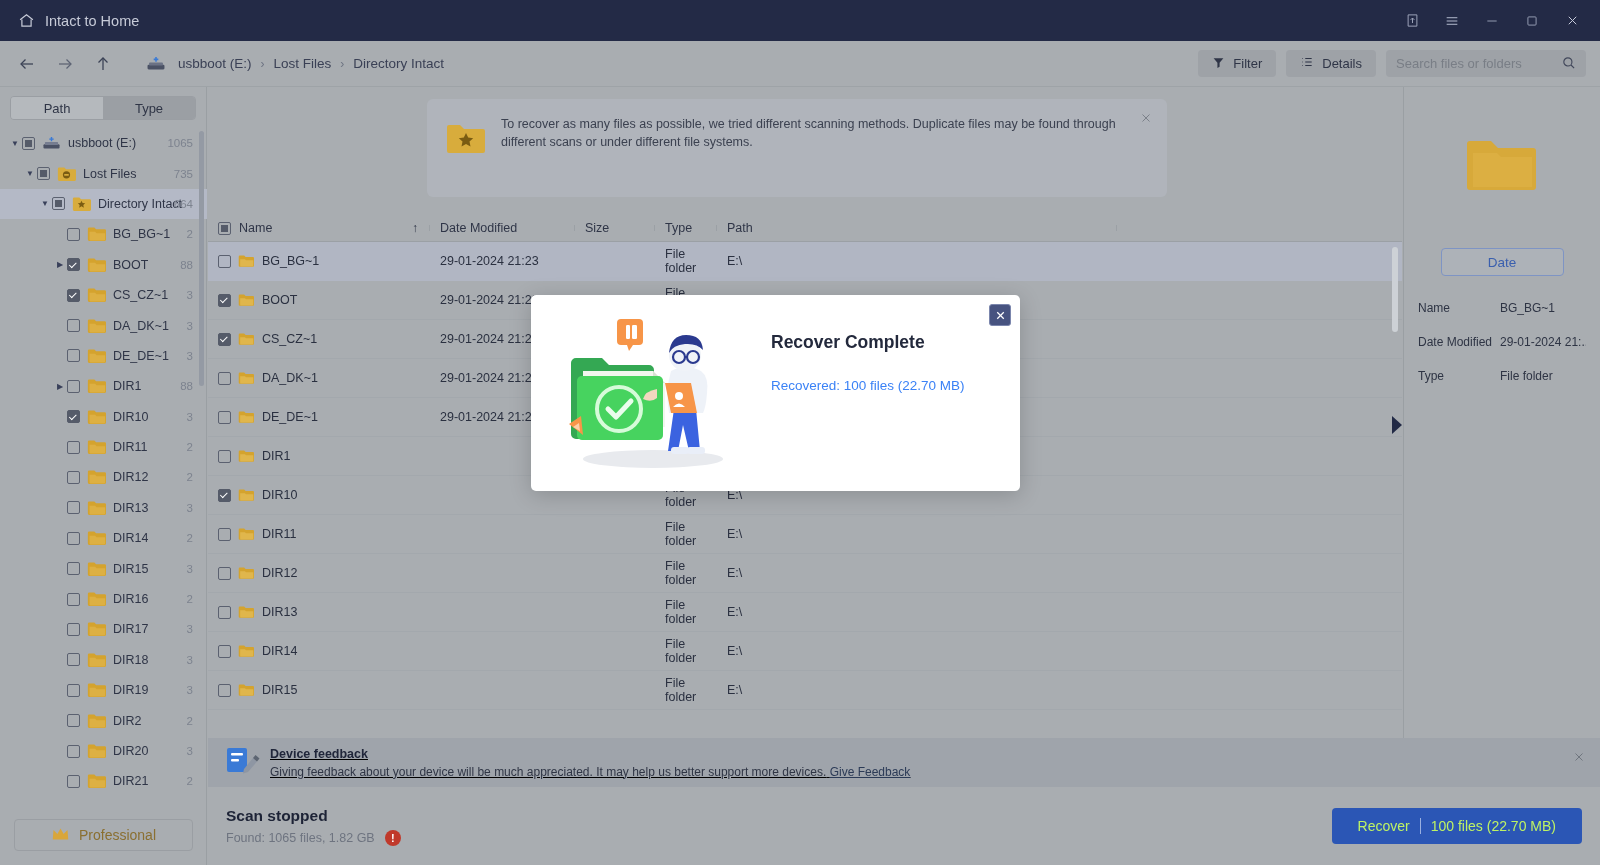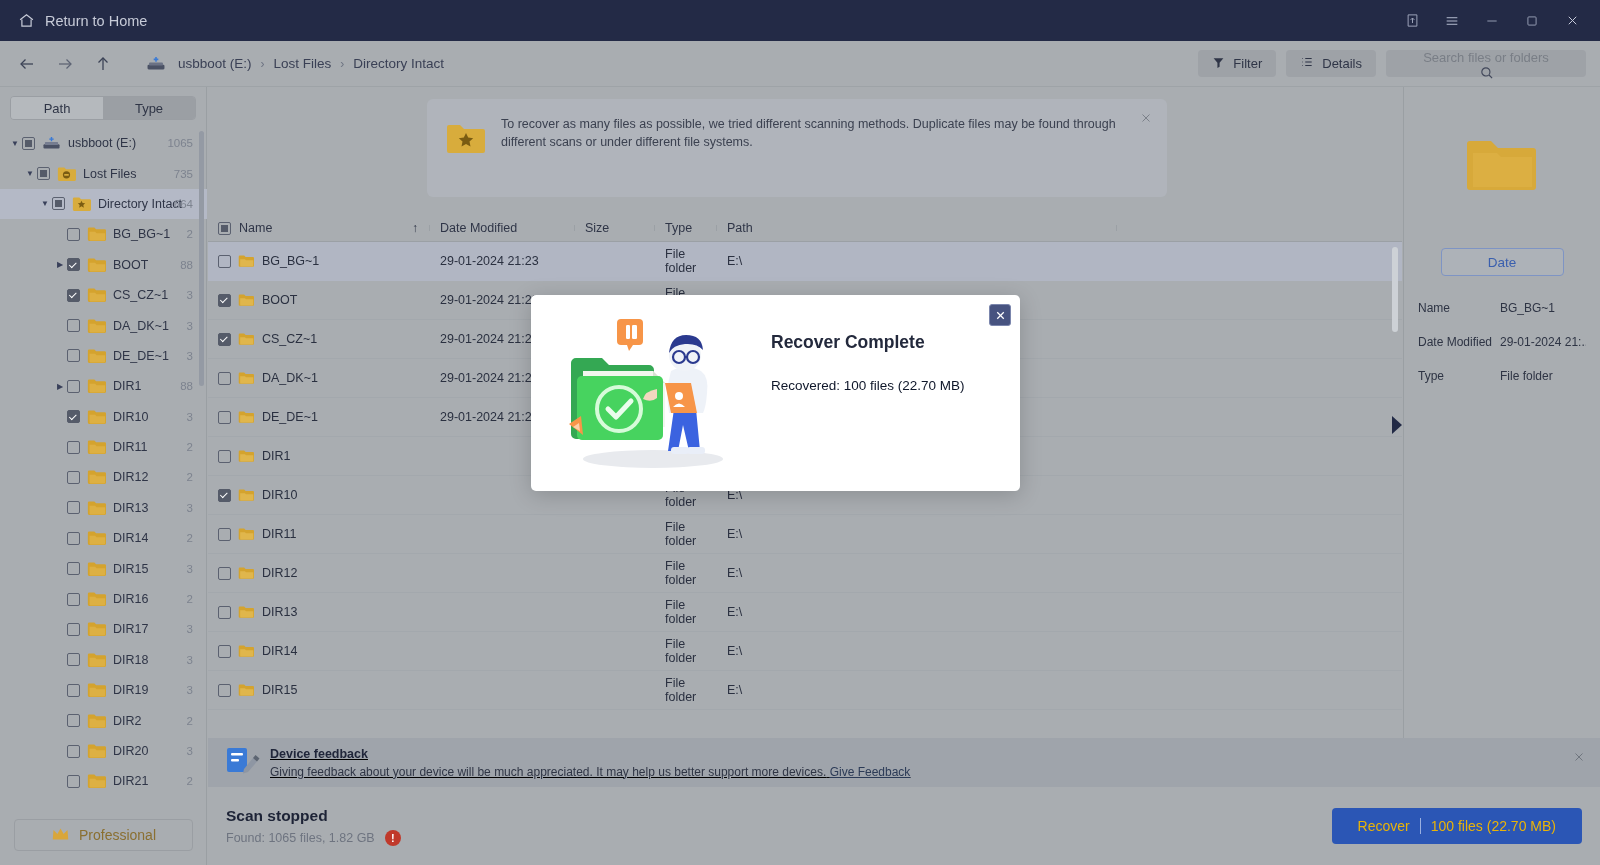--- a/index.html
+++ b/index.html
@@ -60,21 +60,21 @@
     margin-left: auto; display: flex; align-items: center; gap: 10px; padding-right: 14px;
   }
   .tbtn {
     height: 27px; padding: 0 14px; border-radius: 4px;
     background: #9ea2a7; color: #2f3547; font-size: 13px;
     display: flex; align-items: center; gap: 8px;
   }
   .searchbox {
     width: 200px; height: 27px; background: #9ea2a7; border-radius: 4px;
     display: flex; align-items: center; padding: 0 10px; 
-    color: #73787f; font-size: 13px; flex-direction: column;
+    color: #73787f; font-size: 13px;
   }
   .searchbox .sinput { flex: 1; color: #797e86; }
   .searchbox .sicon { color: #41475a; }
 
   
   .sidebar {
     position: absolute; left: 0; top: 87px; width: 207px; height: 778px;
     background: #a9adb1; border-right: 1px solid #9a9fa3;
   }
   .seg {
@@ -207,61 +207,61 @@
   }
   .st-left h2 { font-size: 15.5px; color: #1d2336; font-weight: 600; margin-bottom: 5px; }
   .st-sub { display: flex; align-items: center; gap: 10px; font-size: 12.5px; color: #6e7480; }
   .warn {
     width: 16px; height: 16px; border-radius: 50%; background: #c0392b;
     color: #fff; font-size: 11px; font-weight: 700;
     display: flex; align-items: center; justify-content: center;
   }
   .recover-btn {
     margin-left: auto; height: 36px; padding: 0 26px; border-radius: 4px;
-    background: #2b56b5; color: #eab308; font-size: 14px;
+    background: #2b56b5; color: #bef264; font-size: 14px;
     display: flex; align-items: center; gap: 10px;
   }
   .recover-btn .bar { width: 1px; height: 16px; background: #9ab0e0; }
 
   
   .modal {
     position: absolute; left: 531px; top: 295px; width: 489px; height: 196px;
     background: #fff; border-radius: 5px; box-shadow: 0 4px 22px rgba(0,0,0,.18);
   }
   .modal-close {
     position: absolute; right: 9px; top: 9px; width: 22px; height: 22px;
     background: #475380; border: 1.5px solid #7b86ad; border-radius: 3px;
     display: flex; align-items: center; justify-content: center;
     color: #fff; font-size: 14px;
   }
   .modal-art { position: absolute; left: 30px; top: 22px; width: 190px; height: 155px; }
   .modal-body { position: absolute; left: 240px; top: 37px; }
   .modal-body h2 { font-size: 17.5px; color: #23293c; font-weight: 600; }
-  .modal-body .sub { margin-top: 25px; font-size: 13.5px; color: #0f172a; }
+  .modal-body .sub { margin-top: 25px; font-size: 13.5px; color: #3b82f6; }
   .view-btn {
     position: absolute; left: 240px; top: 139px; width: 196px; height: 29px;
     border: 1px solid #7ba2e0; border-radius: 4px; background: #fdfdfe;
     display: flex; align-items: center; justify-content: center;
     color: #3a73c8; font-size: 13.5px;
   }
 </style>
 </head>
 <body>
 
 <div id="app">
 
   <div class="titlebar">
     <div class="home-btn">
       <span>
         <svg width="17" height="17" viewBox="0 0 24 24" fill="none" stroke="#c7cbd8" stroke-width="1.7">
           <path d="M3 11 L12 4 L21 11"></path>
             <path d="M5.5 10.5 V20 H18.5 V10.5"></path>
         </svg>
       </span>
-      <span>Return to Home</span>
+      <span>Intact to Home</span>
     </div>
     <div class="win-controls">
       <div class="win-btn">
         <svg width="15" height="15" viewBox="0 0 24 24" fill="none" stroke="#9ba2b8" stroke-width="1.6">
           <path d="M5 3 H19 V21 H5 Z"></path>
             <path d="M12 16 V8"></path>
             <path d="M9 11 L12 8 L15 11"></path>
         </svg>
       </div>
       <div class="win-btn">

